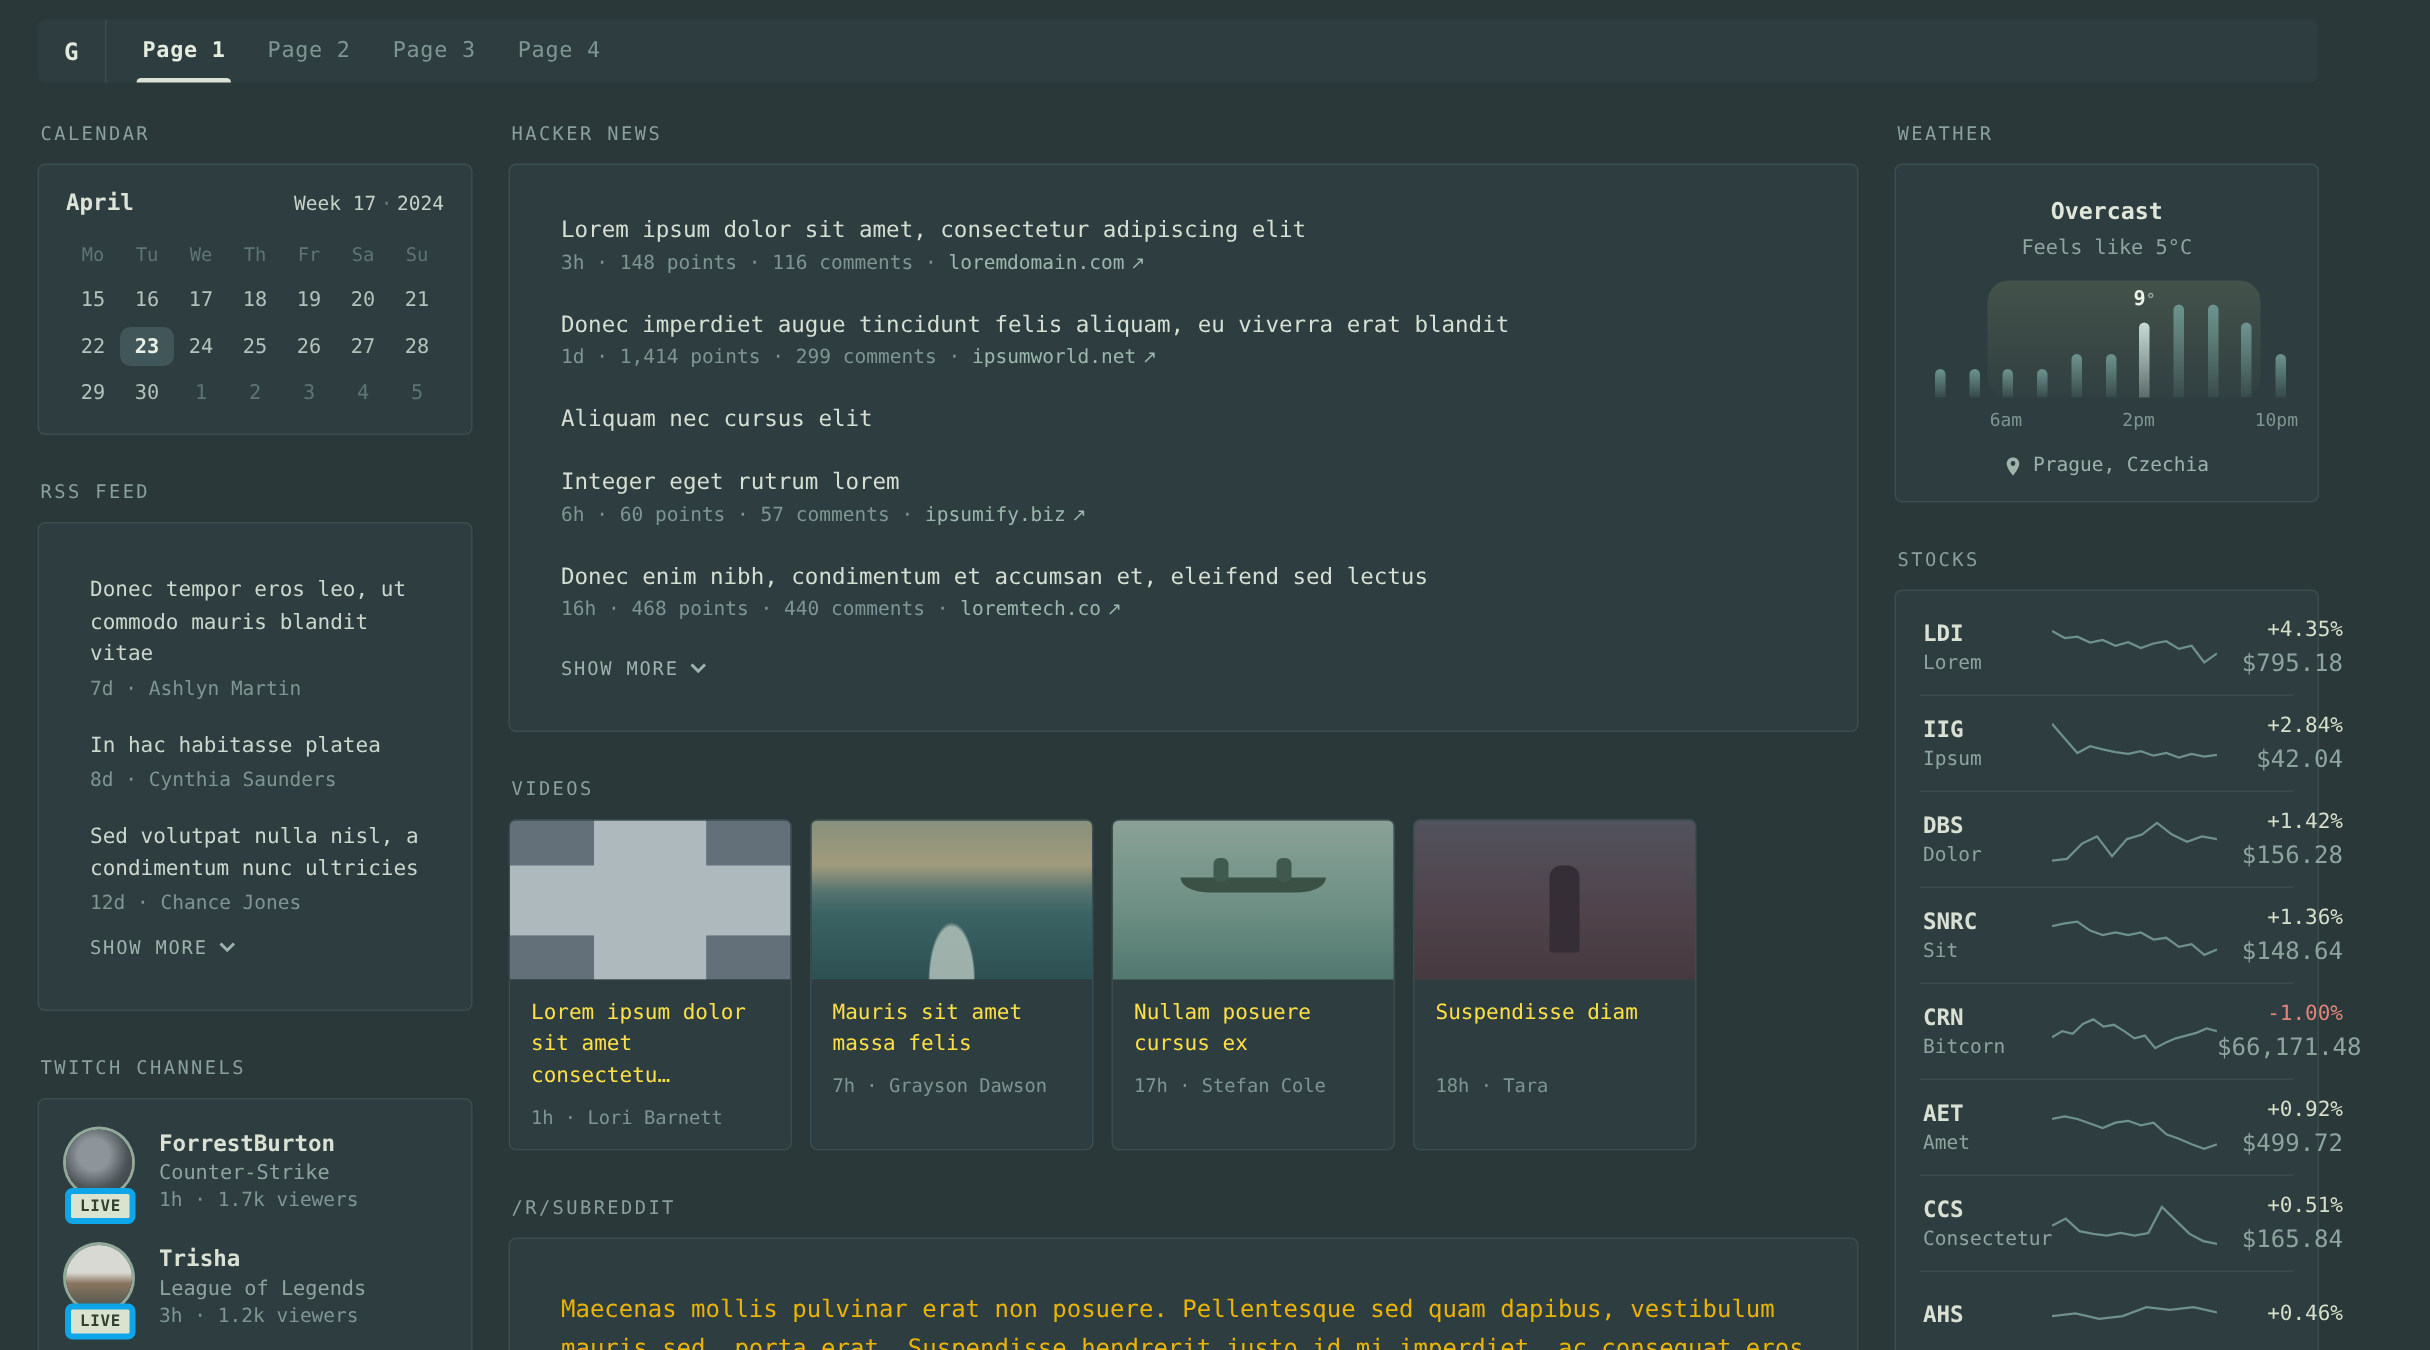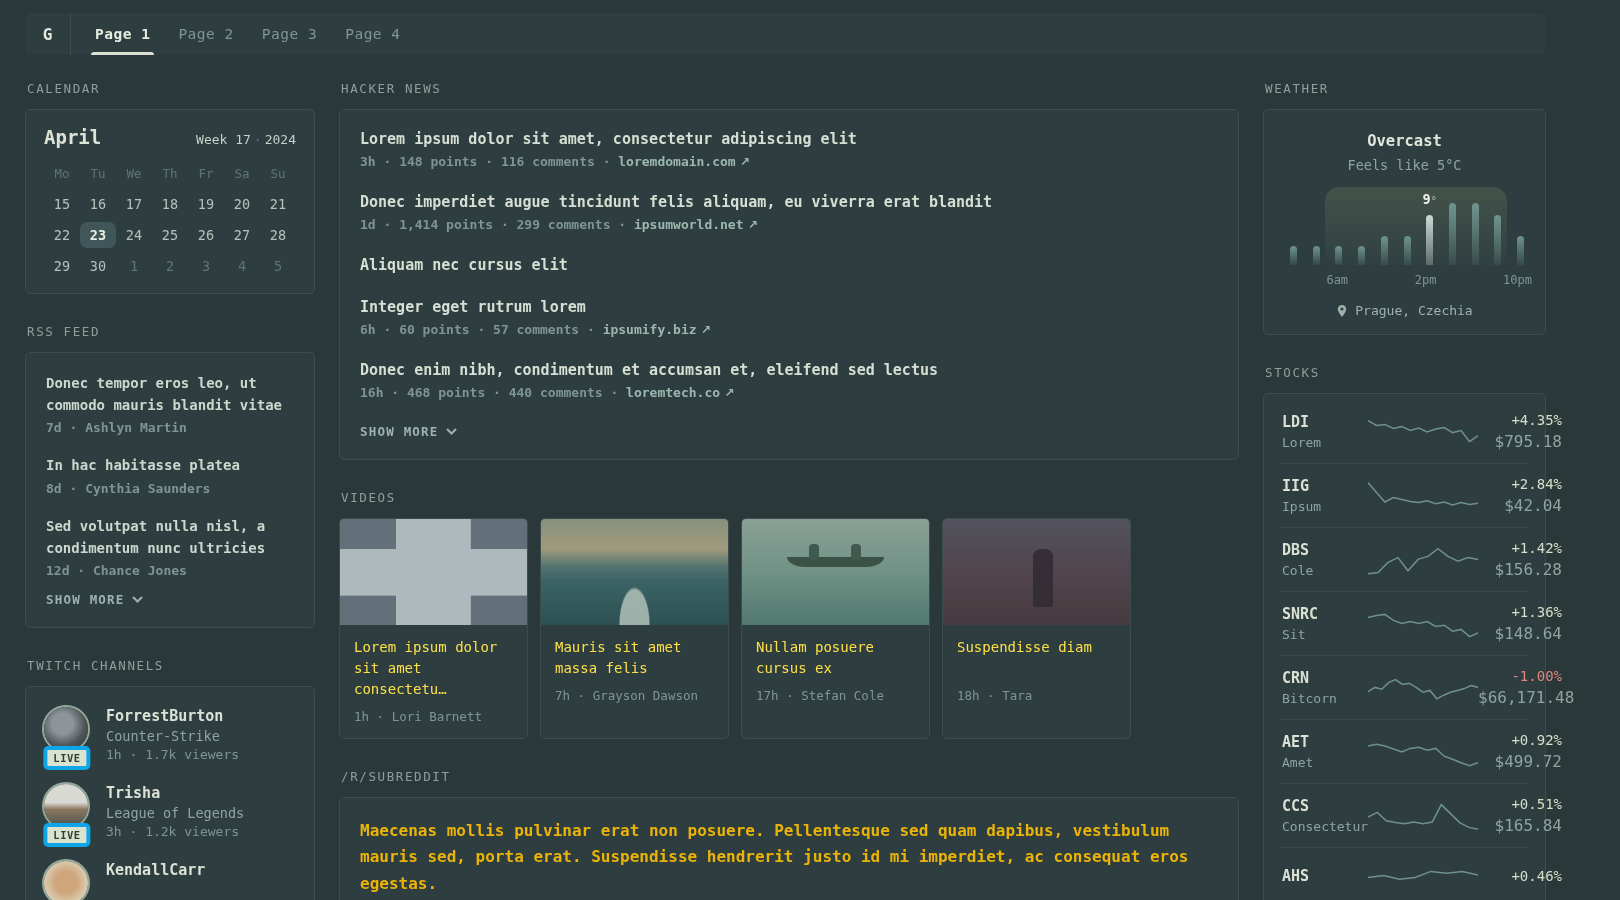--- a/index.html
+++ b/index.html
@@ -44,35 +44,35 @@
     font-size:12.5px; letter-spacing:1.6px; color:#8aa09c;
     margin:0 0 13px 2px; white-space:nowrap;
   }
   .card {
     background:#2e3e40; border:1px solid #3c4d4f; border-radius:5px;
   }
 
   
   .cal-card { padding:16px 18px 14px 18px; }
   .cal-head-row { display:flex; justify-content:space-between; align-items:baseline; margin-bottom:12px; }
-  .cal-month { font-size:19px; color:#dde4d7; font-weight:bold; }
+  .cal-month { font-size:15px; color:#dde4d7; font-weight:bold; }
   .cal-week { font-size:13px; color:#c6d1c7; }
   .cal-week .dot { color:#647c7a; padding:0 3px; }
   .cal-grid { display:grid; grid-template-columns:repeat(7,1fr); row-gap:5px; }
   .cal-cell {
     height:26px; display:flex; align-items:center; justify-content:center;
     font-size:13.5px; color:#b3c2bb; border-radius:7px;
   }
   .cal-cell.hdr { color:#5e7573; font-size:12.5px; }
   .cal-cell.dim { color:#5e7573; }
   .cal-cell.sel { background:#41565
 8; background:#415658; color:#e9efe4; font-weight:bold; }
 
   
-  .pad-card { padding:20px;font-weight:bold; }
+  .pad-card { padding:34px; }
   .feed-item { margin-bottom:20px; cursor:pointer; }
   .feed-item:last-of-type { margin-bottom:14px; }
   .feed-title { font-size:14px; line-height:1.55; color:#ccd7cd; margin-bottom:4px; }
   .feed-meta { font-size:13px; color:#7e9692; }
   .show-more {
     display:flex; align-items:center; gap:7px;
     font-size:12.5px; letter-spacing:1.2px; color:#9db3ad; cursor:pointer;
   }
   .chev { width:11px; height:7px; }
   .chev polyline { fill:none; stroke:#9db3ad; stroke-width:2; }
@@ -486,21 +486,21 @@
                 </svg>
               </div>
               <div class="stock-right">
                 <div class="stock-chg">+2.84%</div>
                 <div class="stock-price">$42.04</div>
               </div>
             </div>
             <div class="stock-row">
               <div class="stock-left">
                 <div class="stock-sym">DBS</div>
-                <div class="stock-name">Cole</div>
+                <div class="stock-name">Dolor</div>
               </div>
               <div class="stock-spark">
                 <svg width="110" height="36" viewBox="0 0 110 36">
                   <polyline points="0.0,31.8 10.0,30.6 20.0,20.4 30.0,15.6 40.0,28.8 50.0,17.4 60.0,14.4 70.0,6.6 80.0,14.4 90.0,19.2 100.0,15.6 110.0,17.4" fill="none" stroke="#6e918c" stroke-width="1.5"></polyline>
                 </svg>
               </div>
               <div class="stock-right">
                 <div class="stock-chg">+1.42%</div>
                 <div class="stock-price">$156.28</div>
               </div>

